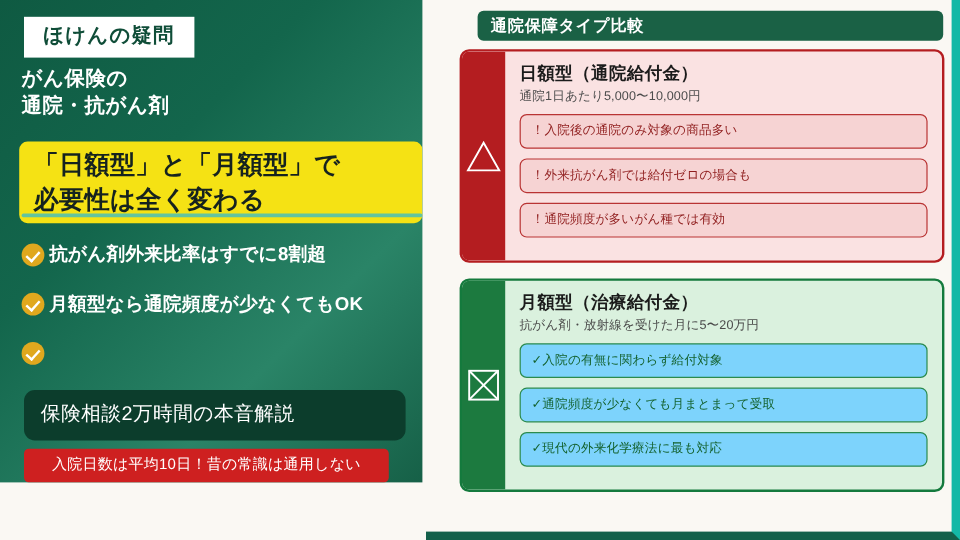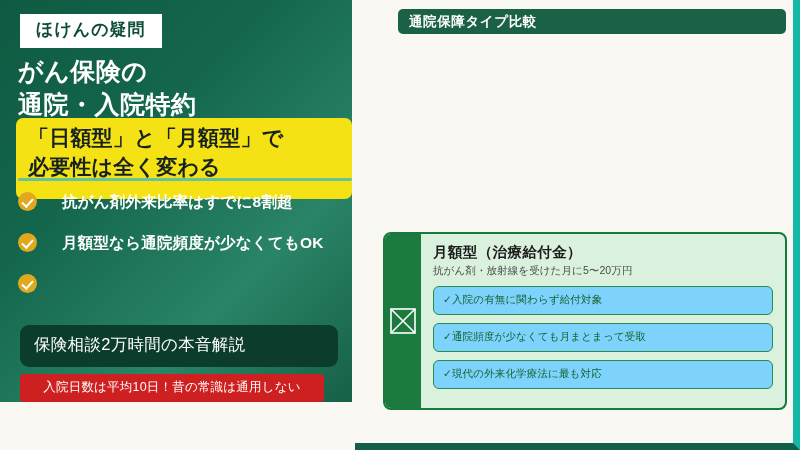--- a/index.html
+++ b/index.html
@@ -17,40 +17,40 @@
     overflow:hidden;
   }
   .eyebrow {
     position:absolute; left:20px; top:14px;
     background:#ffffff; color:#0f4d38;
     font-weight:bold; font-size:17px; letter-spacing:1px;
     padding:7px 16px 8px 16px; line-height:1.1;
   }
   .headline {
     position:absolute; left:18px; top:55px; width:320px;
-    color:#ffffff; font-weight:bold; font-size:25px; line-height:1.32;
+    color:#ffffff; font-weight:bold; font-size:17px; line-height:1.32;
     letter-spacing:0.5px;
   }
   .headline span { display:block; }
   .yellow-box {
     position:absolute; left:16px; top:118px; width:336px;
     background:#f5e214; color:#15221f;
     border-radius:7px;
-    padding:6px 12px 17px 12px;
+    padding:6px 12px 4px 12px;
     font-weight:bold; font-size:21px; line-height:1.38;
     letter-spacing:0.2px;
   }
   .yellow-box span { display:block; }
   .divider {
     position:absolute; left:18px; top:178px; width:334px; height:3px;
     background:#63c49e; border-radius:2px;
   }
   .check-list { position:absolute; left:18px; top:192px; width:330px; }
   .check-item {
-    display:flex; align-items:flex-start; gap:25px;
+    display:flex; align-items:center; gap:4px;
     height:41px;
   }
   .check-badge {
     width:19px; height:19px; flex:0 0 19px; border-radius:50%;
     background:#e0a81e; position:relative;
   }
   .check-badge::after {
     content:""; position:absolute; left:6px; top:3.5px;
     width:5px; height:9px; border:solid #ffffff;
     border-width:0 2.2px 2.2px 0; transform:rotate(42deg);
@@ -125,21 +125,21 @@
 <body>
 
 <div id="root">
 
   <div class="left-panel">
 
     <div class="eyebrow">ほけんの疑問</div>
 
     <div class="headline">
       <span>がん保険の</span>
-      <span>通院・入院特約</span>
+      <span>通院・抗がん剤</span>
     </div>
 
     <div class="yellow-box">
       <span>「日額型」と「月額型」で</span>
       <span>必要性は全く変わる</span>
     </div>
 
     <div class="divider"></div>
 
     <div class="check-list">
@@ -162,20 +162,34 @@
 
     <div class="dark-banner">保険相談2万時間の本音解説</div>
     <div class="red-banner">入院日数は平均10日！昔の常識は通用しない</div>
 
   </div>
 
   <div class="right-panel">
 
     <div class="panel-header">通院保障タイプ比較</div>
 
+    <div class="card card-red">
+      <div class="card-accent">
+        <svg class="icon-svg" width="30" height="27" viewBox="0 0 30 27">
+          <polygon points="15,2 28,25 2,25" fill="none" stroke="#ffffff" stroke-width="1.6"></polygon>
+        </svg>
+      </div>
+      <div class="card-body">
+        <div class="card-title">日額型（通院給付金）</div>
+        <div class="card-sub">通院1日あたり5,000〜10,000円</div>
+        <div class="pill">！入院後の通院のみ対象の商品多い</div>
+        <div class="pill">！外来抗がん剤では給付ゼロの場合も</div>
+        <div class="pill">！通院頻度が多いがん種では有効</div>
+      </div>
+    </div>
 
     <div class="card card-green">
       <div class="card-accent">
         <svg class="icon-svg" width="28" height="28" viewBox="0 0 28 28">
           <rect x="2" y="2" width="24" height="24" fill="none" stroke="#ffffff" stroke-width="1.6"></rect>
           <line x1="2" y1="2" x2="26" y2="26" stroke="#ffffff" stroke-width="1.6"></line>
           <line x1="26" y1="2" x2="2" y2="26" stroke="#ffffff" stroke-width="1.6"></line>
         </svg>
       </div>
       <div class="card-body">

